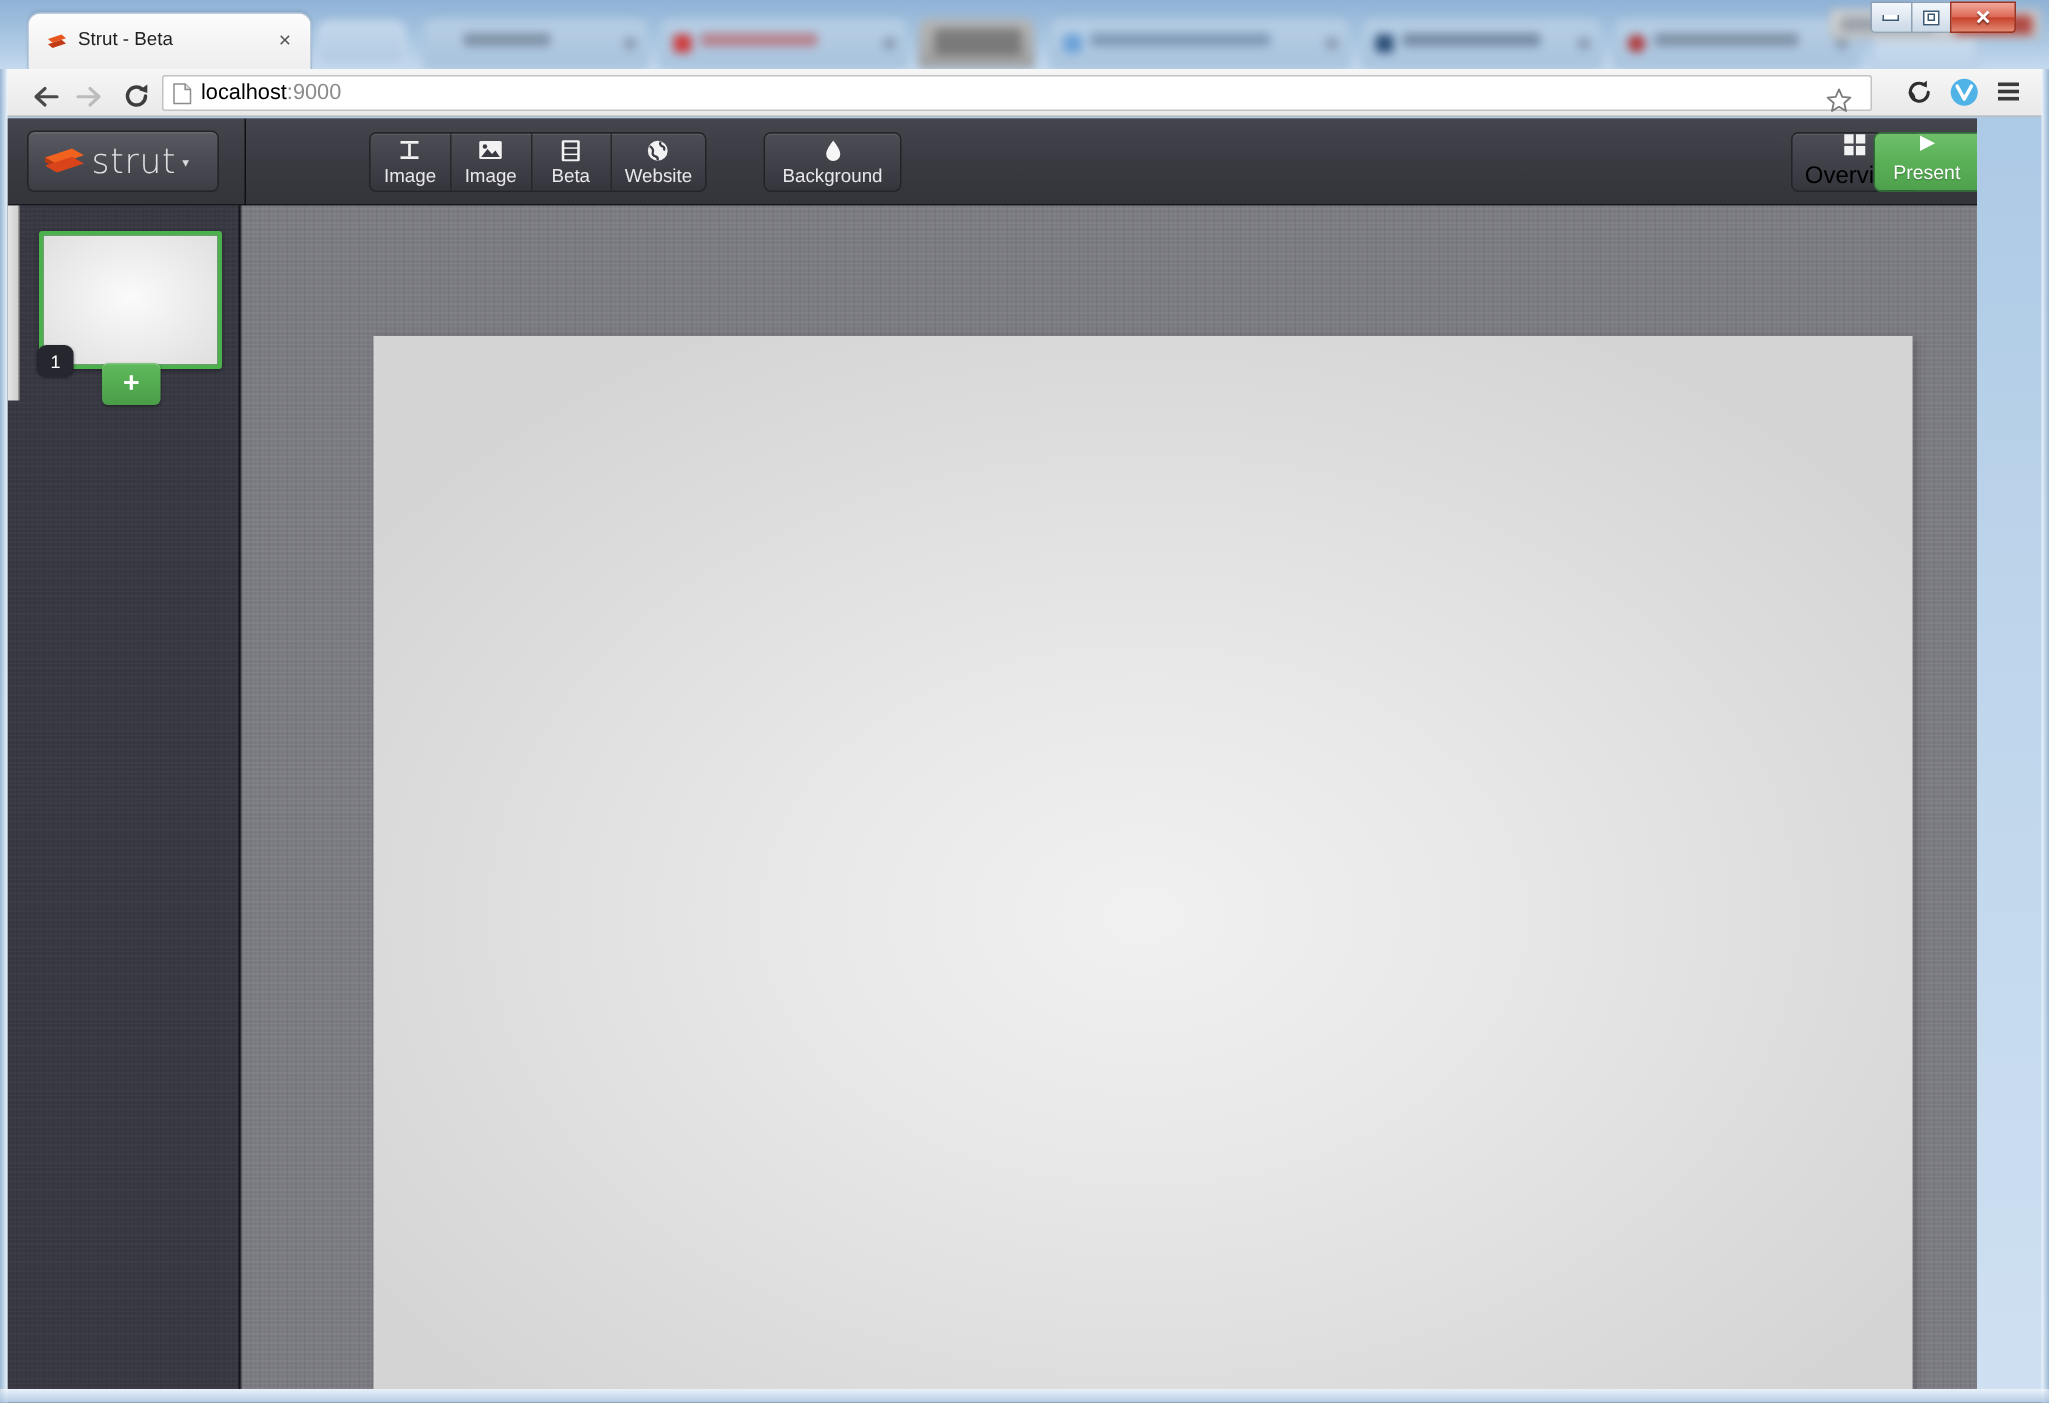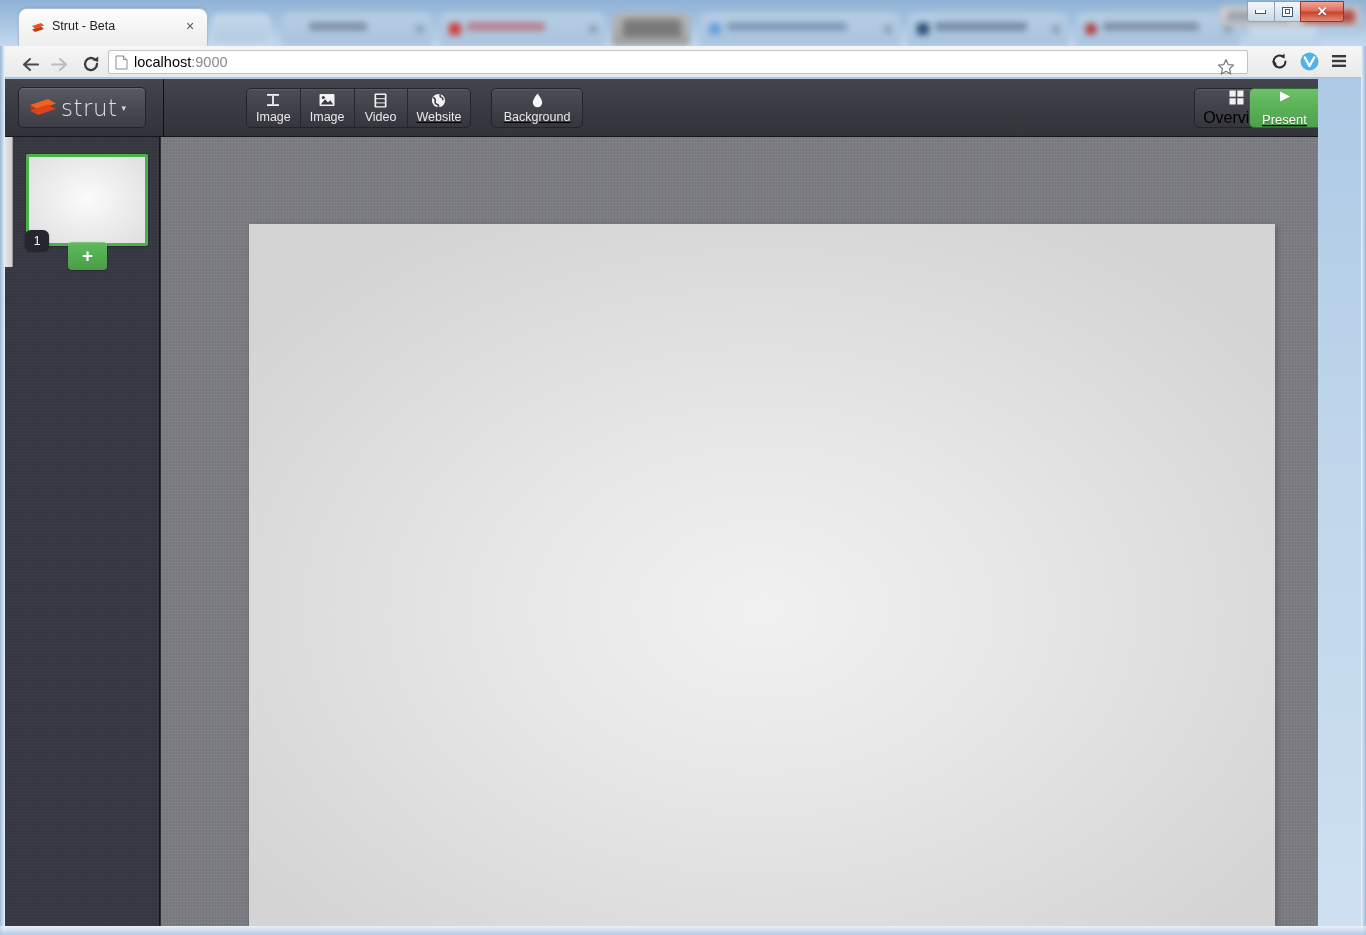--- a/index.html
+++ b/index.html
@@ -159,21 +159,21 @@
     background: linear-gradient(to bottom, #4d4d56 0%, #41414a 50%, #35353d 100%);
     border: 1px solid #23232a; border-radius: 5px;
     display: flex; overflow: hidden;
     box-shadow: inset 0 1px 0 rgba(255,255,255,.08);
   }
   .tbtn {
     display: flex; flex-direction: column; align-items: center; justify-content: center;
     border-right: 1px solid #26262d;
     padding: 0 9px; min-width: 53px; height: 100%;
   }
-  .tbtn:last-child { border-right: none; text-decoration: underline; }
+  .tbtn:last-child { border-right: none; }
   .tbtn .tbi { height: 15px; display:flex; align-items:center; justify-content:center; color:#f2f2f2; }
   .tbtn .tbl {
     font-size: 12.5px; color: #e8e8ea; margin-top: 2px; white-space: nowrap;
     font-family: "Liberation Sans", sans-serif;
   }
 
   #overview-button {
     position: absolute; right: 82px; top: 9px; height: 40px; width: 85px;
     background: linear-gradient(to bottom, #4d4d56 0%, #41414a 50%, #35353d 100%);
     border: 1px solid #23232a; border-radius: 5px;
@@ -182,23 +182,22 @@
   }
   #present-group {
     position: absolute; right: 13px; top: 9px; height: 40px;
     display: flex; border-radius: 5px; overflow: hidden;
     border: 1px solid #2f6b35;
     box-shadow: inset 0 1px 0 rgba(255,255,255,.22);
   }
   #present-button {
     width: 70px; height: 100%;
     background: linear-gradient(to bottom, #6fc06a 0%, #5ab057 50%, #4ea14c 100%);
-    display: flex; flex-direction: column; align-items: center; justify-content: space-between;
+    display: flex; flex-direction: column; align-items: center; justify-content: flex-start;
     border-right: 1px solid #3f8a41;
-    text-decoration: underline;
   }
   #present-dropdown {
     width: 27px; height: 100%;
     background: linear-gradient(to bottom, #6fc06a 0%, #5ab057 50%, #4ea14c 100%);
     display: flex; align-items: center; justify-content: center;
   }
   .greenlbl { font-size: 13px; color: #fff; text-shadow: 0 1px 1px rgba(0,0,0,.3); font-family:"Liberation Sans",sans-serif;}
 
   
   #sidebar {
@@ -433,35 +432,35 @@
         </div>
         <div class="tbtn">
           <span class="tbi">
             <svg width="13" height="15" viewBox="0 0 13 15">
               <rect x="0.5" y="0.5" width="12" height="14" rx="1" fill="#f2f2f2"></rect>
               <rect x="2.2" y="2" width="8.6" height="3.2" fill="#3a3a42"></rect>
               <rect x="2.2" y="6.2" width="8.6" height="3.2" fill="#3a3a42"></rect>
               <rect x="2.2" y="10.4" width="8.6" height="2.8" fill="#3a3a42"></rect>
             </svg>
           </span>
-          <span class="tbl">Video</span>
+          <span class="tbl">Beta</span>
         </div>
         <div class="tbtn">
           <span class="tbi">
             <svg width="15" height="15" viewBox="0 0 15 15">
               <circle cx="7.5" cy="7.5" r="6.6" fill="#f2f2f2"></circle>
               <path d="M2.2 4.4 Q5 6.2 4.2 8.5 Q3.6 10.6 6 11.2 Q8 11.8 7.4 13.9" stroke="#3a3a42" stroke-width="1.5" fill="none"></path>
               <path d="M9.4 1.4 Q8.4 3.6 10.4 4.4 Q12.6 5.2 11.6 7.3" stroke="#3a3a42" stroke-width="1.5" fill="none"></path>
             </svg>
           </span>
           <span class="tbl">Website</span>
         </div>
       </div>
 
-      <div class="btn-group" style="left:486px;">
+      <div class="btn-group" style="left:504px;">
         <div class="tbtn" style="min-width:90px;">
           <span class="tbi">
             <svg width="11" height="15" viewBox="0 0 11 15">
               <path d="M5.5 0.6 C5.5 0.6 10.2 6.4 10.2 9.6 A4.7 4.7 0 0 1 0.8 9.6 C0.8 6.4 5.5 0.6 5.5 0.6 Z" fill="#f6f6f6"></path>
             </svg>
           </span>
           <span class="tbl">Background</span>
         </div>
       </div>
 

